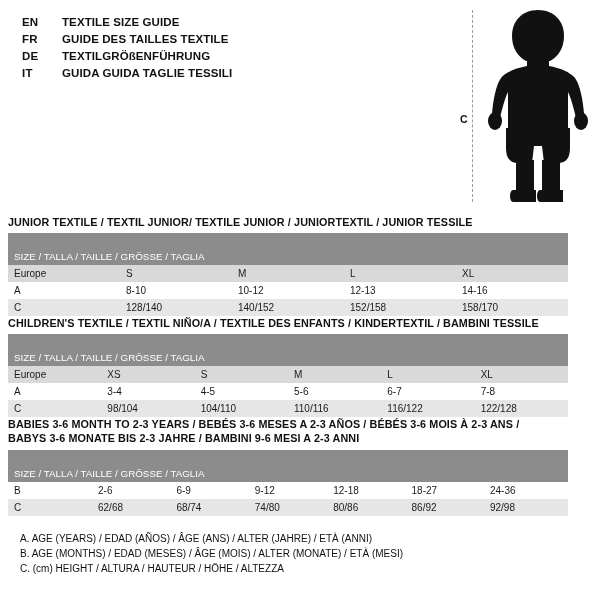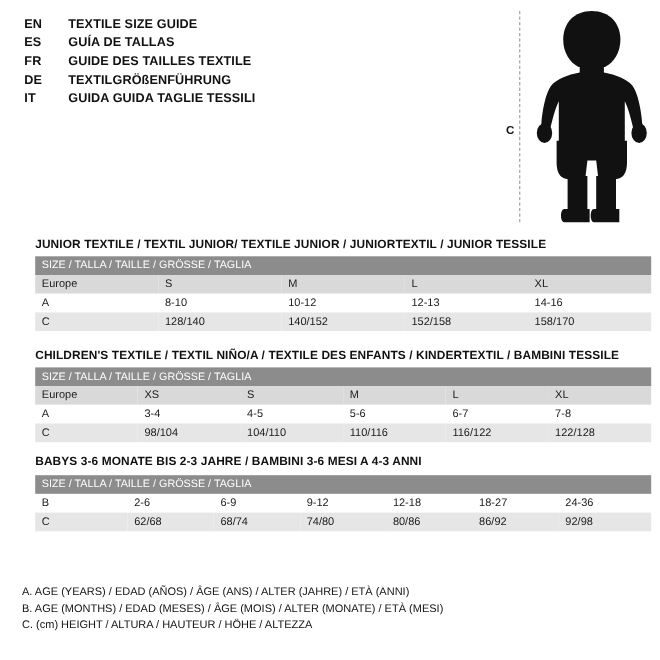--- a/index.html
+++ b/index.html
@@ -78,21 +78,21 @@
     position: absolute;
     left: 36px;
     top: 0;
     width: 104px;
     height: 196px;
   }
 
   
   .section {
     position: absolute;
-    left: 32px;
+    left: 8px;
     width: 560px;
   }
   .section-title {
     font-size: 10.8px;
     font-weight: bold;
     color: #111111;
     letter-spacing: 0.1px;
     margin-bottom: 5px;
     white-space: nowrap;
   }
@@ -108,21 +108,21 @@
     font-size: 10px;
     color: #1a1a1a;
     padding: 3px 0 3px 6px;
     border: 0;
   }
   tr.head-row td {
     background: #8c8c8c;
     color: #ffffff;
     font-size: 9.8px;
     font-weight: normal;
-    padding-top: 3px;
+    padding-top: 18px;
     padding-bottom: 3px;
   }
   tr.sub-row td {
     background: #d9d9d9;
     color: #1a1a1a;
   }
   tr.white-row td {
     background: #ffffff;
   }
   tr.grey-row td {
@@ -144,24 +144,20 @@
 </style>
 </head>
 <body>
 
 <div class="page">
 
   <div class="header">
     <div class="lang-row">
       <span class="lang-code">EN</span>
       <span class="lang-title">TEXTILE SIZE GUIDE</span>
-    </div>
-    <div class="lang-row">
-      <span class="lang-code">ES</span>
-      <span class="lang-title">GUÍA DE TALLAS</span>
     </div>
     <div class="lang-row">
       <span class="lang-code">FR</span>
       <span class="lang-title">GUIDE DES TAILLES TEXTILE</span>
     </div>
     <div class="lang-row">
       <span class="lang-code">DE</span>
       <span class="lang-title">TEXTILGRÖßENFÜHRUNG</span>
     </div>
     <div class="lang-row">
@@ -297,21 +293,22 @@
           <td>104/110</td>
           <td>110/116</td>
           <td>116/122</td>
           <td>122/128</td>
         </tr>
       </tbody>
     </table>
   </div>
 
   <div class="section" style="top: 418px;">
-    <div class="section-title two-line" style="margin-top:-4px;">BABYS 3-6 MONATE BIS 2-3 JAHRE / BAMBINI 3-6 MESI A 4-3 ANNI</div>
+    <div class="section-title two-line">BABIES 3-6 MONTH TO 2-3 YEARS / BEBÉS 3-6 MESES A 2-3 AÑOS / BÉBÉS 3-6 MOIS À 2-3 ANS /</div>
+    <div class="section-title two-line" style="margin-top:-4px;">BABYS 3-6 MONATE BIS 2-3 JAHRE / BAMBINI 9-6 MESI A 2-3 ANNI</div>
     <table class="size-table">
       <colgroup>
         <col style="width:15%">
           <col style="width:14%">
           <col style="width:14%">
           <col style="width:14%">
           <col style="width:14%">
           <col style="width:14%">
           <col style="width:15%">
       </colgroup>

